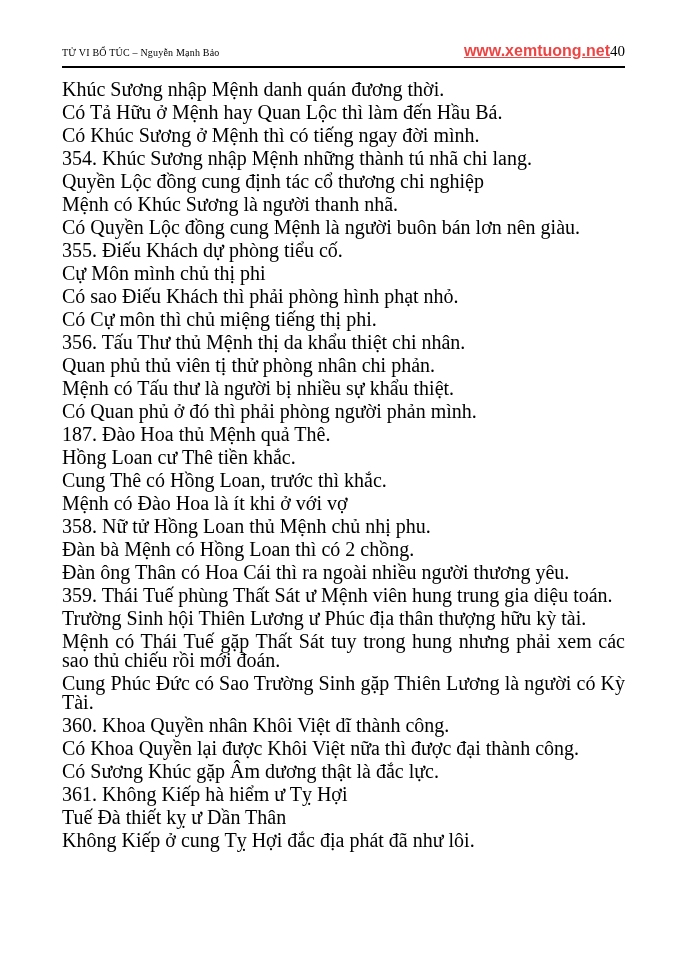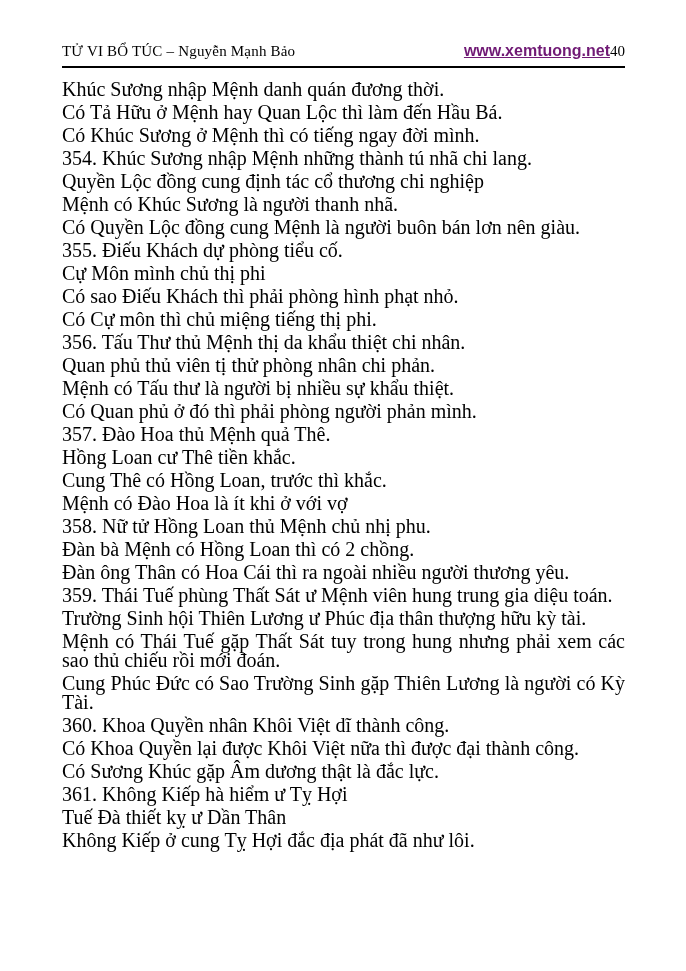--- a/index.html
+++ b/index.html
@@ -16,21 +16,21 @@
     font-family: "Liberation Serif", "DejaVu Serif", serif;
     box-sizing: border-box;
     overflow: hidden;
   }
   .header {
     display: flex;
     align-items: baseline;
     padding: 42px 61px 0 62px;
   }
   .header-title {
-    font-size: 15px;
+    font-size: 10px;
     letter-spacing: 0.2px;
     white-space: nowrap;
   }
   .header-spacer { flex: 1; }
   .header-link {
     font-family: "Liberation Sans", "DejaVu Sans", sans-serif;
     font-weight: 700;
     font-size: 16px;
     color: #0000ee;
     text-decoration: underline;
@@ -57,41 +57,41 @@
     text-align: justify;
   }
 </style>
 </head>
 <body>
 
 <div class="page">
   <div class="header">
     <span class="header-title">TỬ VI BỔ TÚC – Nguyễn Mạnh Bảo</span>
     <span class="header-spacer"></span>
-    <span class="header-link" style="color: #701a75;">www.xemtuong.net</span>
+    <span class="header-link" style="color: #ef4444;">www.xemtuong.net</span>
     <span class="header-pagenum">40</span>
   </div>
   <hr class="header-rule">
   <div class="content">
       <p>Khúc Sương nhập Mệnh danh quán đương thời.</p>
       <p>Có Tả Hữu ở Mệnh hay Quan Lộc thì làm đến Hầu Bá.</p>
       <p>Có Khúc Sương ở Mệnh thì có tiếng ngay đời mình.</p>
       <p>354. Khúc Sương nhập Mệnh những thành tú nhã chi lang.</p>
       <p>Quyền Lộc đồng cung định tác cổ thương chi nghiệp</p>
       <p>Mệnh có Khúc Sương là người thanh nhã.</p>
       <p>Có Quyền Lộc đồng cung Mệnh là người buôn bán lơn nên giàu.</p>
       <p>355. Điếu Khách dự phòng tiểu cố.</p>
       <p>Cự Môn mình chủ thị phi</p>
       <p>Có sao Điếu Khách thì phải phòng hình phạt nhỏ.</p>
       <p>Có Cự môn thì chủ miệng tiếng thị phi.</p>
       <p>356. Tấu Thư thủ Mệnh thị da khẩu thiệt chi nhân.</p>
       <p>Quan phủ thủ viên tị thử phòng nhân chi phản.</p>
       <p>Mệnh có Tấu thư là người bị nhiều sự khẩu thiệt.</p>
       <p>Có Quan phủ ở đó thì phải phòng người phản mình.</p>
-      <p>357. Đào Hoa thủ Mệnh quả Thê.</p>
+      <p>187. Đào Hoa thủ Mệnh quả Thê.</p>
       <p>Hồng Loan cư Thê tiền khắc.</p>
       <p>Cung Thê có Hồng Loan, trước thì khắc.</p>
       <p>Mệnh có Đào Hoa là ít khi ở với vợ</p>
       <p>358. Nữ tử Hồng Loan thủ Mệnh chủ nhị phu.</p>
       <p>Đàn bà Mệnh có Hồng Loan thì có 2 chồng.</p>
       <p>Đàn ông Thân có Hoa Cái thì ra ngoài nhiều người thương yêu.</p>
       <p>359. Thái Tuế phùng Thất Sát ư Mệnh viên hung trung gia diệu toán.</p>
       <p>Trường Sinh hội Thiên Lương ư Phúc địa thân thượng hữu kỳ tài.</p>
       <p>Mệnh có Thái Tuế gặp Thất Sát tuy trong hung nhưng phải xem các sao thủ chiếu rồi mới đoán.</p>
       <p>Cung Phúc Đức có Sao Trường Sinh gặp Thiên Lương là người có Kỳ Tài.</p>

